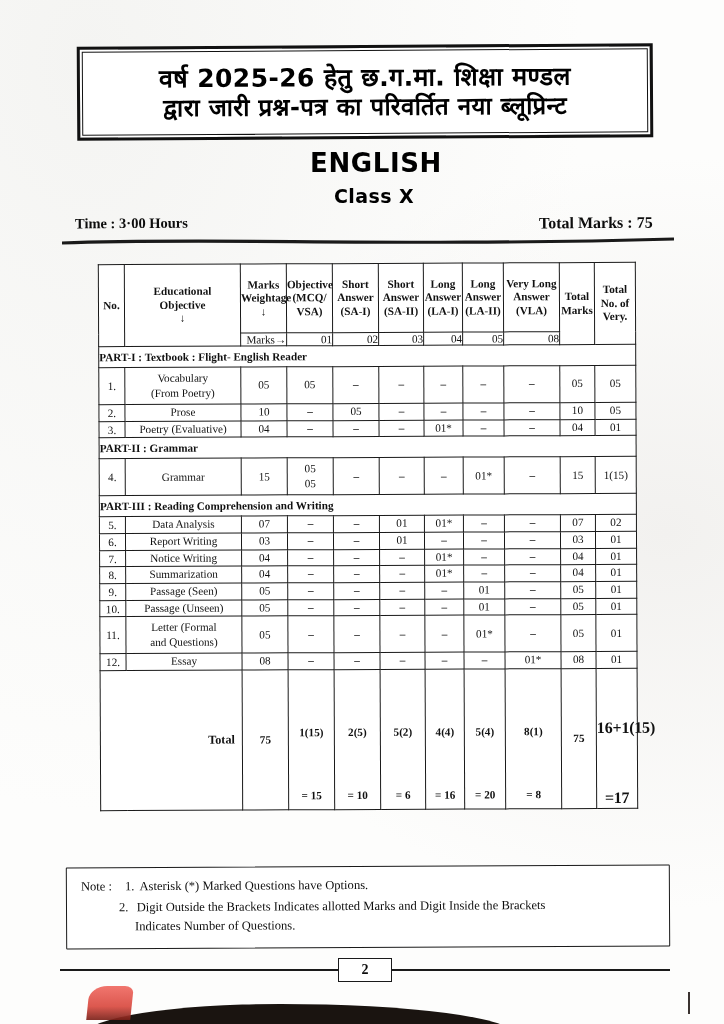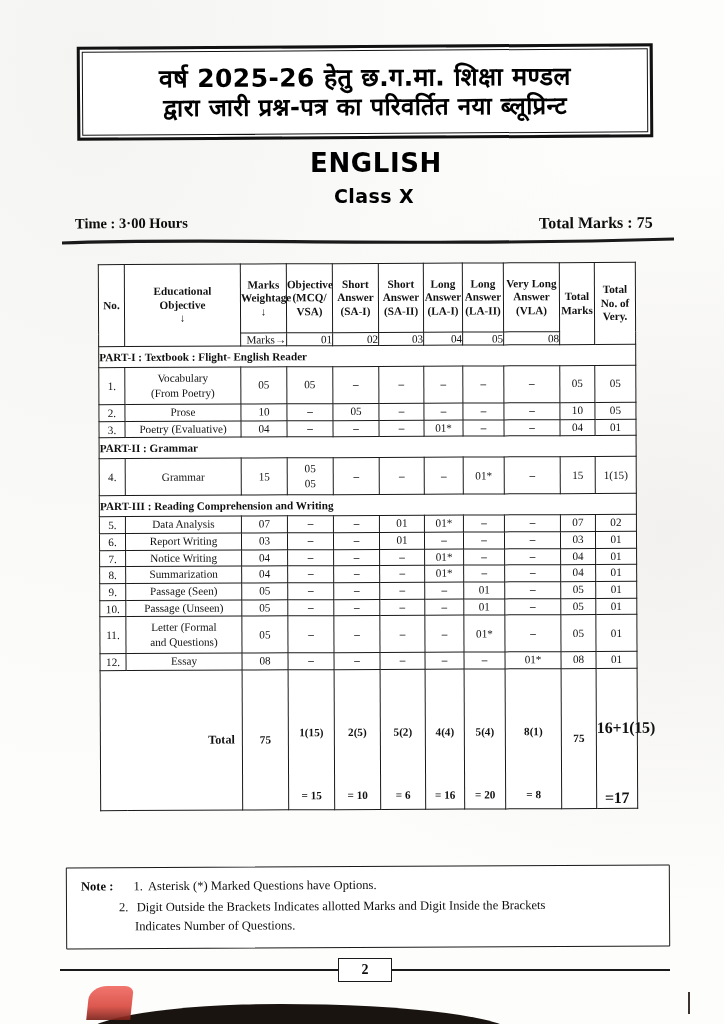--- a/index.html
+++ b/index.html
@@ -203,21 +203,21 @@
     border-radius: 1px;
     background: #fff;
     transform: rotate(-0.3deg);
   }
   .note-inner {
     padding: 9px 10px 0 14px;
     font-size: 12.6px;
     line-height: 1.45;
   }
   .note-line { display: flex; align-items: baseline; }
-  .note-label { font-weight: bold; margin-right: 20px; white-space: nowrap; }
+  .note-label { font-weight: normal; margin-right: 13px; white-space: nowrap; }
   .note-num { margin-right: 5px; white-space: nowrap; }
   .note-2 { margin-top: 3px; padding-left: 38px; }
   .note-2 .cont { display: block; padding-left: 16px; }
 
   
   .footer {
     position: absolute;
     left: 60px;
     top: 955px;
     width: 610px;

